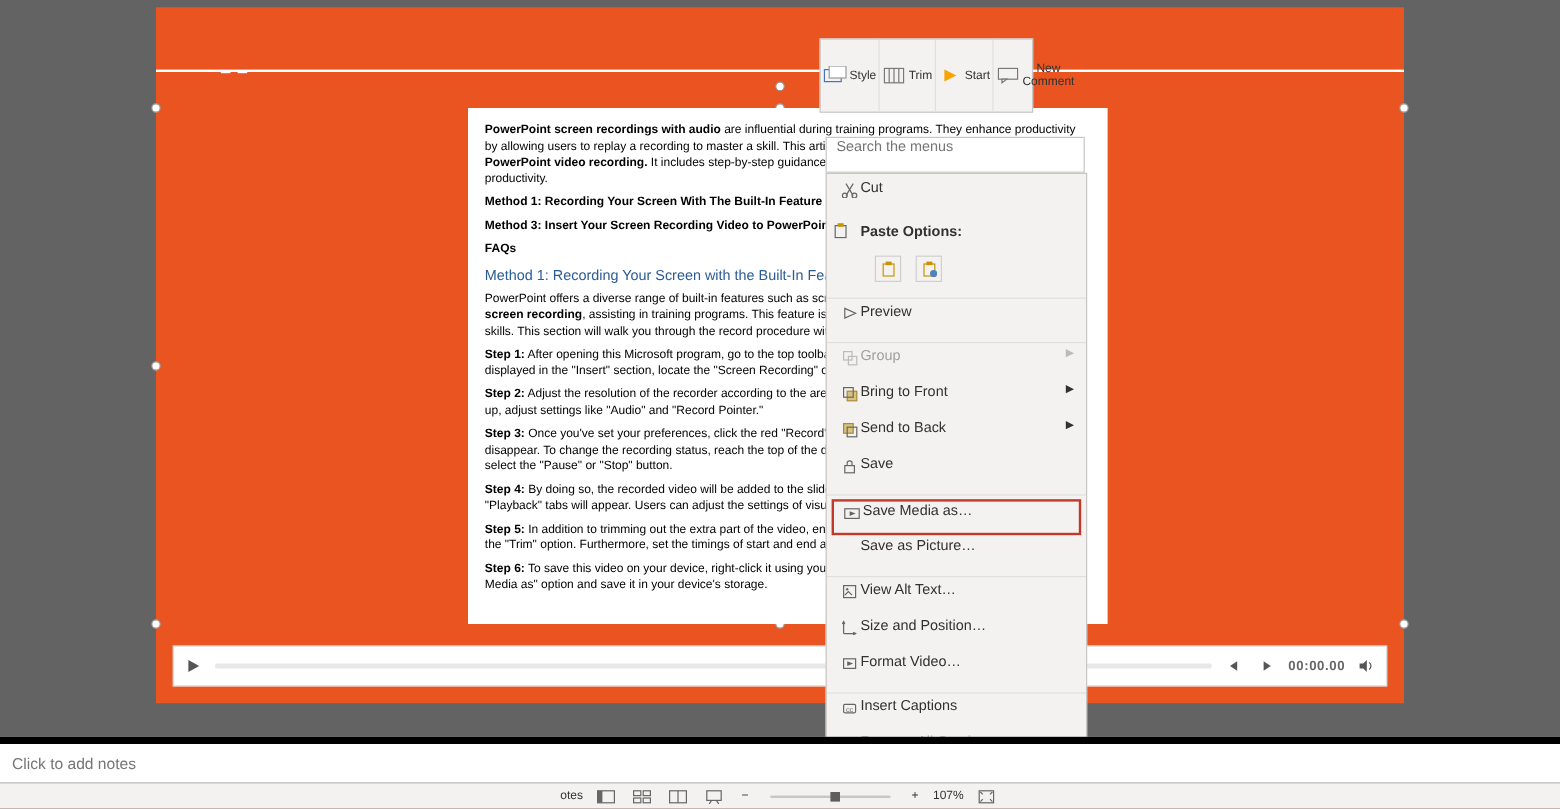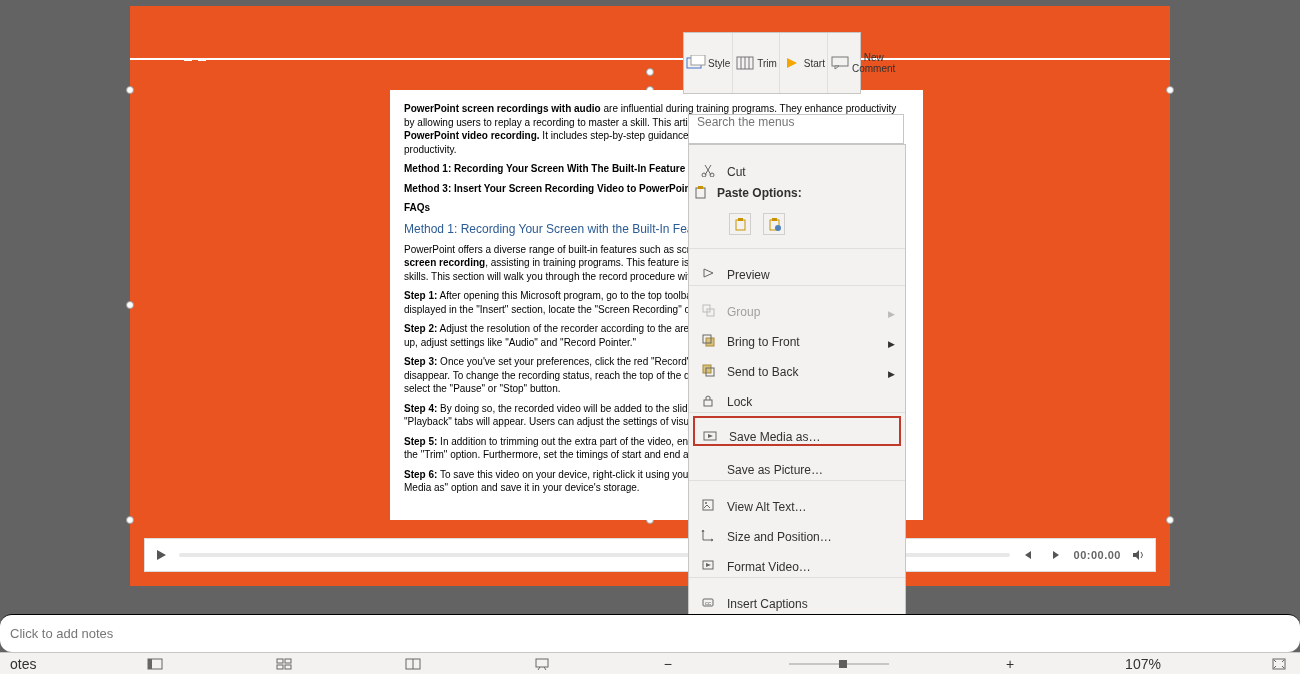--- a/index.html
+++ b/index.html
@@ -29,34 +29,34 @@
     .mini-toolbar { position: absolute; top: 32px; left: 683px; width: 178px; height: 62px; background: #f3f2f1; border: 1px solid #c8c6c4; display: flex; font-size: 10px; }
     .mini-item { flex: 1; display: flex; flex-direction: row; align-items: center; justify-content: center; gap: 2px; padding: 4px 2px; border-right: 1px solid #e1dfdd; }
     .mini-item:last-child { border-right: none; }
     .mini-icon { width: 20px; height: 18px; display: flex; align-items: center; justify-content: center; }
     .mini-label { color: #323130; text-align: center; line-height: 1.1; }
     
     .search-box { position: absolute; top: 114px; left: 688px; width: 216px; height: 30px; background: #fff; border: 1px solid #c8c6c4; display: flex; align-items: flex-start; padding: 0 8px; }
     .search-input { border: none; outline: none; font-size: 12px; color: #999; width: 100%; }
     
     .context-menu { position: absolute; top: 144px; left: 688px; width: 218px; background: #f3f2f1; border: 1px solid #c8c6c4; padding: 4px 0; }
-    .menu-item { display: flex; align-items: flex-end; height: 30px; padding: 0 10px; gap: 10px; color: #323130; font-size: 12px; position: relative; }
+    .menu-item { display: flex; align-items: flex-start; height: 30px; padding: 0 10px; color: #323130; font-size: 12px; position: relative; }
     .menu-item.disabled { color: #a19f9d; }
     .menu-item .micon { width: 18px; height: 18px; display: flex; align-items: center; justify-content: center; flex-shrink: 0; }
     .menu-item .mlabel { flex: 1; }
     .menu-item .submenu-arrow { font-size: 9px; color: #323130; }
     .menu-item.highlighted { border: 2px solid #c0392b; margin: 1px 4px; padding-left: 6px; }
     .menu-header { display: flex; align-items: center; height: 28px; padding: 0 4px; gap: 10px; font-weight: bold; color: #323130; }
     .paste-icons-row { display: flex; gap: 12px; padding: 6px 0 10px 40px; }
     .paste-icon { width: 22px; height: 22px; border: 1px solid #d0cfce; display: flex; align-items: center; justify-content: center; }
     .menu-sep { height: 1px; background: #e1dfdd; margin: 3px 0; }
     
-    .notes-pane { position: absolute; bottom: 22px; left: 0; right: 0; height: 38px; background: #fff; border-top: 1px solid #000000; display: flex; align-items: center; padding: 0 10px; color: #767676; font-size: 13px; border-radius: 12px; }
-    
-    .status-bar { position: absolute; bottom: 0; left: 0; right: 0; height: 22px; background: #f3f2f1; border-top: 1px solid #c8c6c4; display: flex; align-items: center; justify-content: space-between; padding: 0 10px; gap: 8px; font-size: 14px; color: #323130; }
+    .notes-pane { position: absolute; bottom: 22px; left: 0; right: 0; height: 38px; background: #fff; border-top: 6px solid #000000; display: flex; align-items: center; padding: 0 10px; color: #767676; font-size: 13px; }
+    
+    .status-bar { position: absolute; bottom: 0; left: 0; right: 0; height: 22px; background: #f3f2f1; border-top: 1px solid #c8c6c4; display: flex; align-items: center; justify-content: center; padding: 0 10px; gap: 8px; font-size: 10px; color: #323130; }
     .view-btn { width: 22px; height: 16px; display: flex; align-items: center; justify-content: center; }
     .zoom-slider { width: 100px; height: 2px; background: #c8c6c4; position: relative; margin: 0 6px; }
     .zoom-thumb { position: absolute; left: 50%; top: -3px; width: 8px; height: 8px; background: #605e5c; }
   </style>
 </head>
 <body>
 
 <div class="slide-area">
   <div class="slide-wrapper">
     <div class="slide">
@@ -238,21 +238,21 @@
     <span class="mlabel">Send to Back</span>
     <span class="submenu-arrow">▶</span>
   </div>
   <div class="menu-item">
     <span class="micon">
         <svg width="14" height="14">
           <rect x="3" y="7" width="8" height="6" fill="none" stroke="#666"></rect>
           <path d="M5 7 L5 4 Q7 2 9 4 L9 7" fill="none" stroke="#666"></path>
         </svg>
       </span>
-    <span class="mlabel">Lock</span>
+    <span class="mlabel">Save</span>
   </div>
   <div class="menu-sep"></div>
   <div class="menu-item highlighted">
     <span class="micon">
         <svg width="14" height="14">
           <rect x="1" y="4" width="12" height="8" fill="none" stroke="#666"></rect>
           <polygon points="5,6 10,8 5,10" fill="#666"></polygon>
         </svg>
       </span>
     <span class="mlabel">Save Media as…</span>

